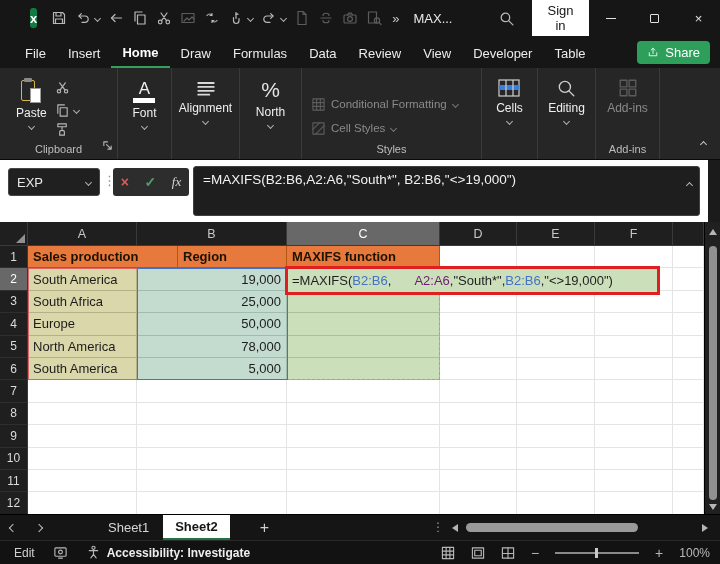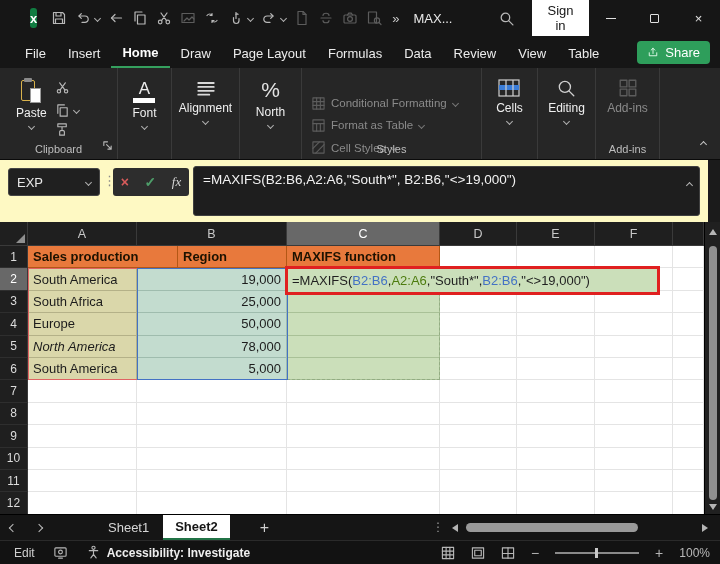--- a/index.html
+++ b/index.html
@@ -57,21 +57,21 @@
   .fontbar{width:22px;height:5px;background:#fff;margin-top:1px;}
   .pct{font-size:21px;line-height:24px;color:#e2e2e2;}
   .styles{width:180px;align-items:flex-start;padding:24px 0 0 10px;}
   .srow{display:flex;align-items:center;gap:6px;height:24px;color:#8a8a8a;font-size:11.5px;cursor:pointer;}
   .srow .chev{border-color:#777;}
   .addins-btn .blabel{color:#8a8a8a;}
   .collapse{position:absolute;right:14px;bottom:8px;}
   .collapse .chev{border-color:#c4c4c4;}
 
   
-  .fbar{position:absolute;top:160px;left:0;right:12px;height:62px;background:#fef9c3;}
+  .fbar{position:absolute;top:160px;left:0;right:12px;height:62px;background:#ffffff;}
   .namebox{position:absolute;left:8px;top:8px;width:92px;height:28px;background:#202020;
     border:1px solid #454545;border-radius:3px;display:flex;align-items:center;
     padding:0 8px;font-size:13px;color:#e8e8e8;}
   .namebox .chev{margin-left:auto;}
   .fdots{position:absolute;left:103px;top:13px;color:#8a8a8a;font-size:13px;letter-spacing:0;}
   .fbtns{position:absolute;left:113px;top:8px;height:28px;width:76px;background:#2d2d2d;border-radius:3px;
     display:flex;align-items:center;justify-content:space-around;}
   .fx-x{color:#D75B5B;font-size:14px;font-weight:600;cursor:pointer;}
   .fx-ok{color:#4E9E6A;font-size:14px;font-weight:600;cursor:pointer;}
   .fx-fx{color:#d5d5d5;font-size:13px;font-style:italic;font-family:"Liberation Serif",serif;cursor:pointer;}
@@ -262,25 +262,25 @@
         </div>
       <div class="wbtn">×</div>
     </div>
   </div>
 
   <div class="menubar">
     <span class="mtab">File</span>
     <span class="mtab">Insert</span>
     <span class="mtab active">Home</span>
     <span class="mtab">Draw</span>
-    <span class="mtab">Page Layout</span>
     <span class="mtab">Formulas</span>
     <span class="mtab">Data</span>
     <span class="mtab">Review</span>
     <span class="mtab">View</span>
+    <span class="mtab">Developer</span>
     <span class="mtab">Table</span>
     <div class="share">
       <svg class="ic" width="12" height="12" viewBox="0 0 16 16" style="stroke:#eafff0;">
           <path d="M8 10V3"></path>
           <path d="M5.5 5.5 8 3l2.5 2.5"></path>
           <path d="M3 9v4h10V9"></path>
         </svg>
       <span>Share</span>
 
     </div>
@@ -355,28 +355,20 @@
         <svg class="ic dis" width="13" height="13" viewBox="0 0 14 14">
             <rect x="1" y="1" width="12" height="12"></rect>
             <path d="M1 5h12M1 9h12M5 1v12M9 1v12"></path>
           </svg>
         <span>Conditional Formatting</span>
           <span class="chev"></span>
       </div>
       <div class="srow">
         <svg class="ic dis" width="13" height="13" viewBox="0 0 14 14">
             <rect x="1" y="1" width="12" height="12"></rect>
-            <path d="M1 5h12M5 5v8M9 5v8"></path>
-          </svg>
-        <span>Format as Table</span>
-          <span class="chev"></span>
-      </div>
-      <div class="srow">
-        <svg class="ic dis" width="13" height="13" viewBox="0 0 14 14">
-            <rect x="1" y="1" width="12" height="12"></rect>
             <path d="M1 8l7-7M4 13 13 4"></path>
           </svg>
         <span>Cell Styles</span>
           <span class="chev"></span>
       </div>
       <span class="glabel">Styles</span>
     </div>
 
     <div class="rgroup" style="width:56px;">
       <div class="bigbtn">
@@ -483,21 +475,21 @@
           <div class="cell tan" style="width: 109px;">Europe</div>
           <div class="cell teal" style="width: 150px;">50,000</div>
           <div class="cell green" style="width: 153px;"></div>
           <div class="cell" style="width: 77px;"></div>
           <div class="cell" style="width: 78px;"></div>
           <div class="cell" style="width: 78px;"></div>
           <div class="cell" style="width: 31px;"></div>
         </div>
         <div class="grow">
           <div class="rowh">5</div>
-          <div class="cell tan" style="width: 109px; font-style: italic;">North America</div>
+          <div class="cell tan" style="width: 109px;">North America</div>
           <div class="cell teal" style="width: 150px;">78,000</div>
           <div class="cell green" style="width: 153px;"></div>
           <div class="cell" style="width: 77px;"></div>
           <div class="cell" style="width: 78px;"></div>
           <div class="cell" style="width: 78px;"></div>
           <div class="cell" style="width: 31px;"></div>
         </div>
         <div class="grow">
           <div class="rowh">6</div>
           <div class="cell tan" style="width: 109px;">South America</div>
@@ -570,21 +562,21 @@
         </div>
       </div>
 
     <div class="marquee mq-c"></div>
     <div class="marquee mq-a"></div>
     <div class="marquee mq-b"></div>
     <div class="fstrip">
         <span style="color: rgb(31, 31, 31);">=MAXIFS(</span>
         <span style="color: rgb(68, 114, 196);">B2:B6</span>
         <span style="color: rgb(31, 31, 31);">,</span>
-        <span style="color: #4d7c0f;">A2:A6</span>
+        <span style="color: #701a75; margin-left: 23px;">A2:A6</span>
         <span style="color: rgb(31, 31, 31);">,"South*", </span>
         <span style="color: rgb(68, 114, 196);">B2:B6</span>
         <span style="color: rgb(31, 31, 31);">,"&lt;&gt;19,000")</span>
       </div>
     <div class="redbox"></div>
 
     <div class="vscroll">
       <span class="tri-up"></span>
       <div class="vthumb"></div>
       <span class="tri-down"></span>

